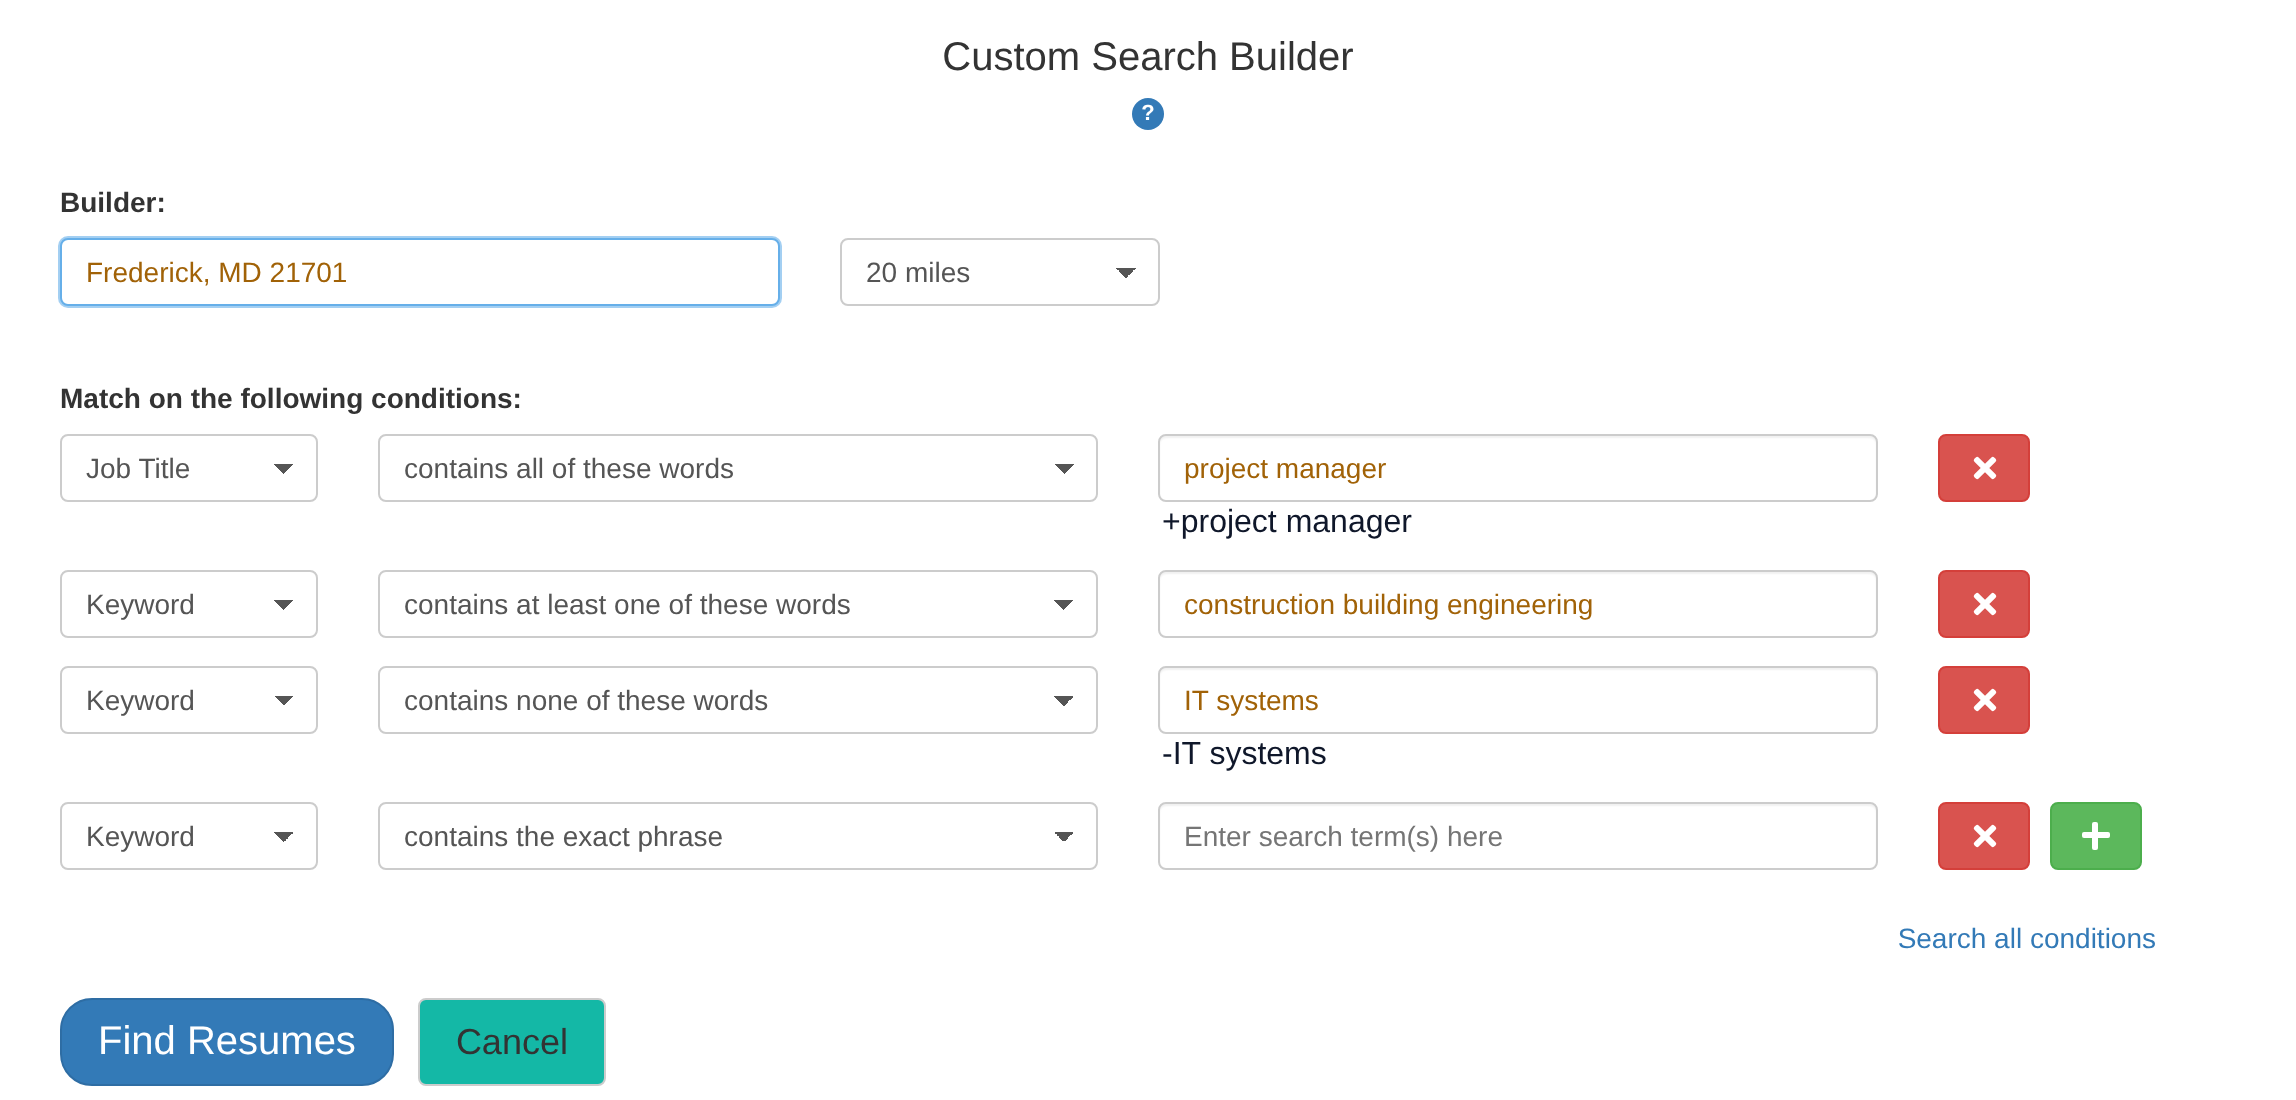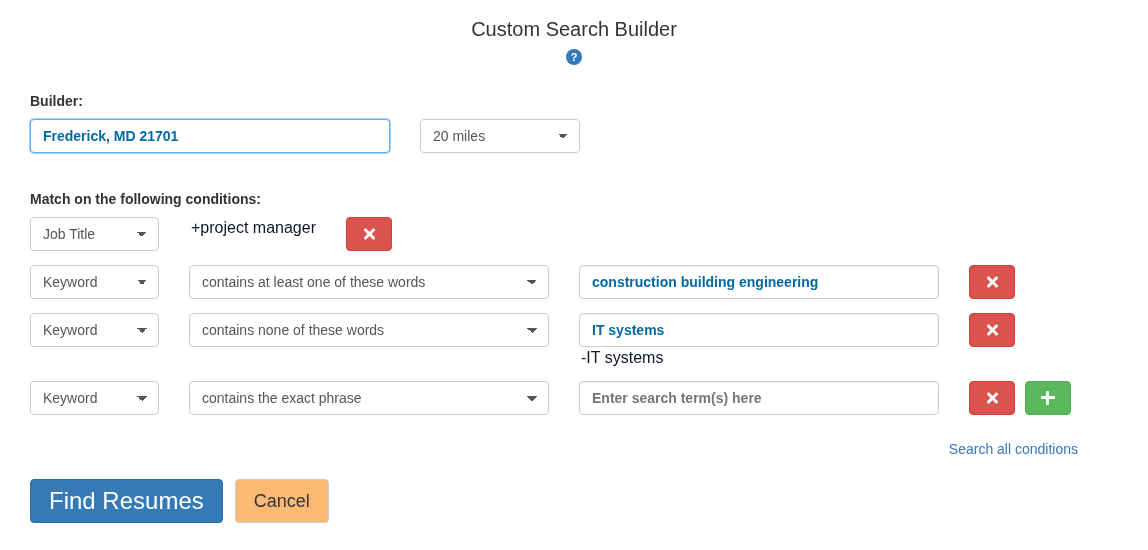--- a/index.html
+++ b/index.html
@@ -47,26 +47,25 @@
     gap: 30px;
     margin-bottom: 14px;
     align-items: flex-start;
   }
   .loc-row { margin-bottom: 38px; }
   .form-control {
     height: 34px;
     padding: 6px 12px;
     font-size: 14px;
     line-height: 1.4;
-    color: #0369a1;
+    color: #a16207;
     background: #fff;
     border: 1px solid #ccc;
     border-radius: 4px;
     box-shadow: inset 0 1px 1px rgba(0,0,0,.06);
-    font-weight: bold;
   }
   .form-select {
     height: 34px;
     padding: 6px 28px 6px 12px;
     font-size: 14px;
     color: #555;
     background: #fff;
     border: 1px solid #ccc;
     border-radius: 4px;
     appearance: none;
@@ -111,26 +110,27 @@
     background: #5cb85c;
     border-color: #4cae4c;
     color: #fff;
     width: 46px;
     padding: 0;
   }
   .btn-primary {
     background: #337ab7;
     border-color: #2e6da4;
     color: #fff;
-    font-size: 24px;
+    font-size: 20px;
     height: 44px;
     padding: 0 18px;
+    border-radius: 16px;
   }
   .btn-default {
-    background: #fdba74;
+    background: #14b8a6;
     border-color: #ccc;
     color: #333;
     font-size: 18px;
     height: 44px;
     padding: 0 18px;
   }
   .icon-x {
     position: relative; width:14px; height:14px; display:inline-block;
   }
   .icon-x::before, .icon-x::after {
@@ -174,21 +174,25 @@
     <option>20 miles</option>
   </select>
 </div>
 
 <div class="label">Match on the following conditions:</div>
 
 <div class="row">
   <select class="form-select field-select">
     <option>Job Title</option>
   </select>
-  <div class="field-group">
+  <select class="form-select op-select">
+    <option>contains all of these words</option>
+  </select>
+  <div class="field-group">
+    <input class="form-control term-input" type="text" value="project manager" style="">
     <span class="hint">+project manager</span>
   </div>
   <div class="btn-row">
     <button class="btn btn-danger">
       <span class="icon-x"></span>
     </button>
   </div>
 </div>
 
 <div class="row">

